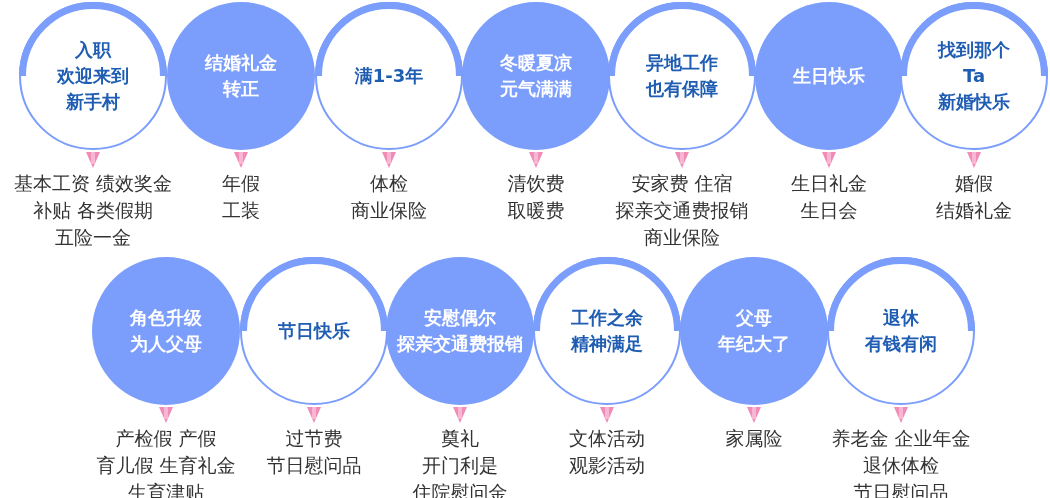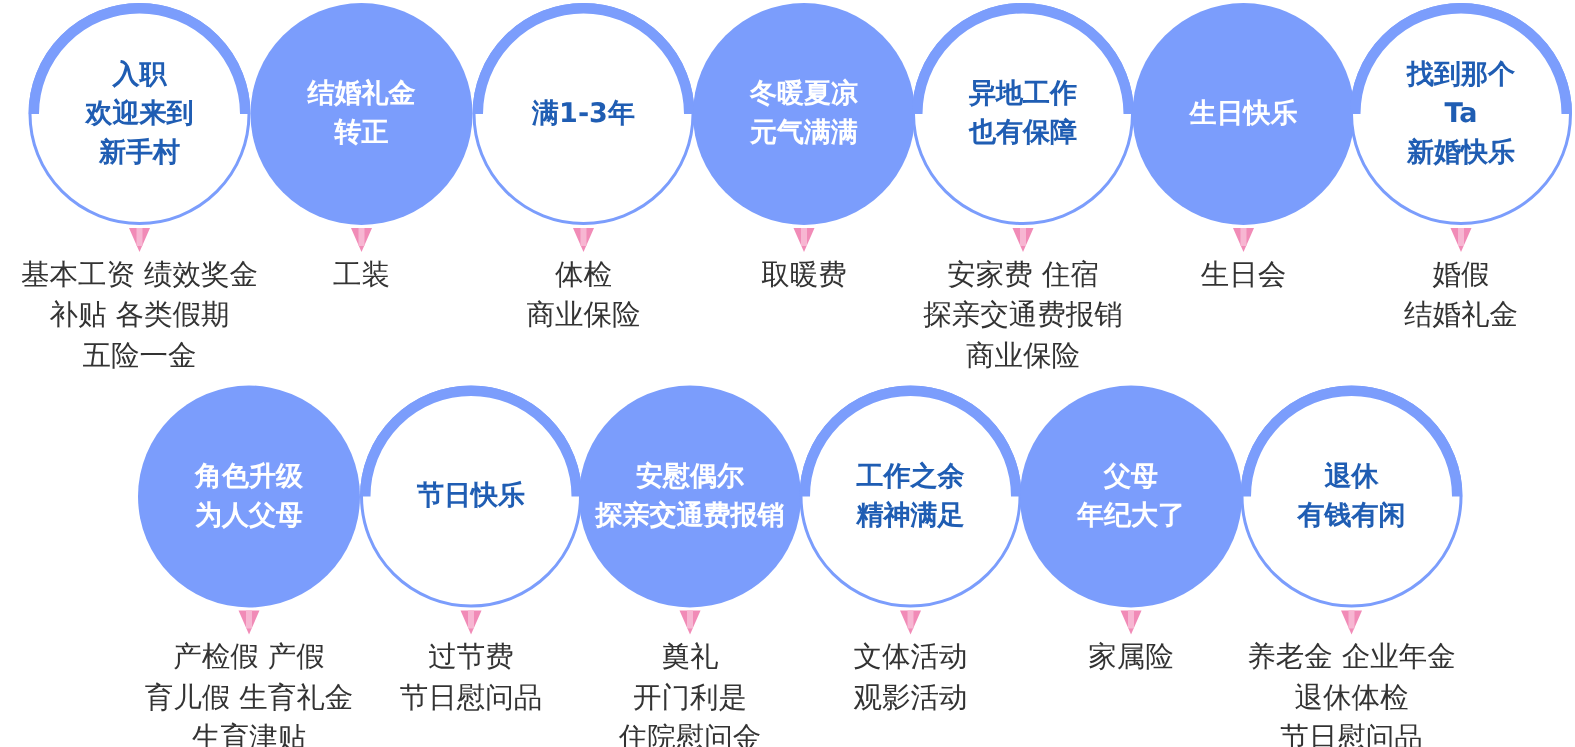--- a/index.html
+++ b/index.html
@@ -112,20 +112,21 @@
     </div>
   </div>
 
   <div class="node" style="left:167px;top:2px;">
     <div class="circle filled">
       <span class="circle-title">结婚礼金
 转正</span>
     </div>
     <div class="pointer"></div>
     <div class="benefits">
+      <span class="benefit-line">年假</span>
       <span class="benefit-line">工装</span>
     </div>
   </div>
 
   <div class="node" style="left:315px;top:2px;">
     <div class="circle outline">
       <span class="circle-title">满1-3年</span>
     </div>
     <div class="pointer"></div>
     <div class="benefits">
@@ -134,20 +135,21 @@
     </div>
   </div>
 
   <div class="node" style="left:462px;top:2px;">
     <div class="circle filled">
       <span class="circle-title">冬暖夏凉
 元气满满</span>
     </div>
     <div class="pointer"></div>
     <div class="benefits">
+      <span class="benefit-line">清饮费</span>
       <span class="benefit-line">取暖费</span>
     </div>
   </div>
 
   <div class="node" style="left:608px;top:2px;">
     <div class="circle outline">
       <span class="circle-title">异地工作
 也有保障</span>
     </div>
     <div class="pointer"></div>
@@ -157,20 +159,21 @@
       <span class="benefit-line">商业保险</span>
     </div>
   </div>
 
   <div class="node" style="left:755px;top:2px;">
     <div class="circle filled">
       <span class="circle-title">生日快乐</span>
     </div>
     <div class="pointer"></div>
     <div class="benefits">
+      <span class="benefit-line">生日礼金</span>
       <span class="benefit-line">生日会</span>
     </div>
   </div>
 
   <div class="node" style="left:900px;top:2px;">
     <div class="circle outline">
       <span class="circle-title">找到那个
 Ta
 新婚快乐</span>
     </div>

